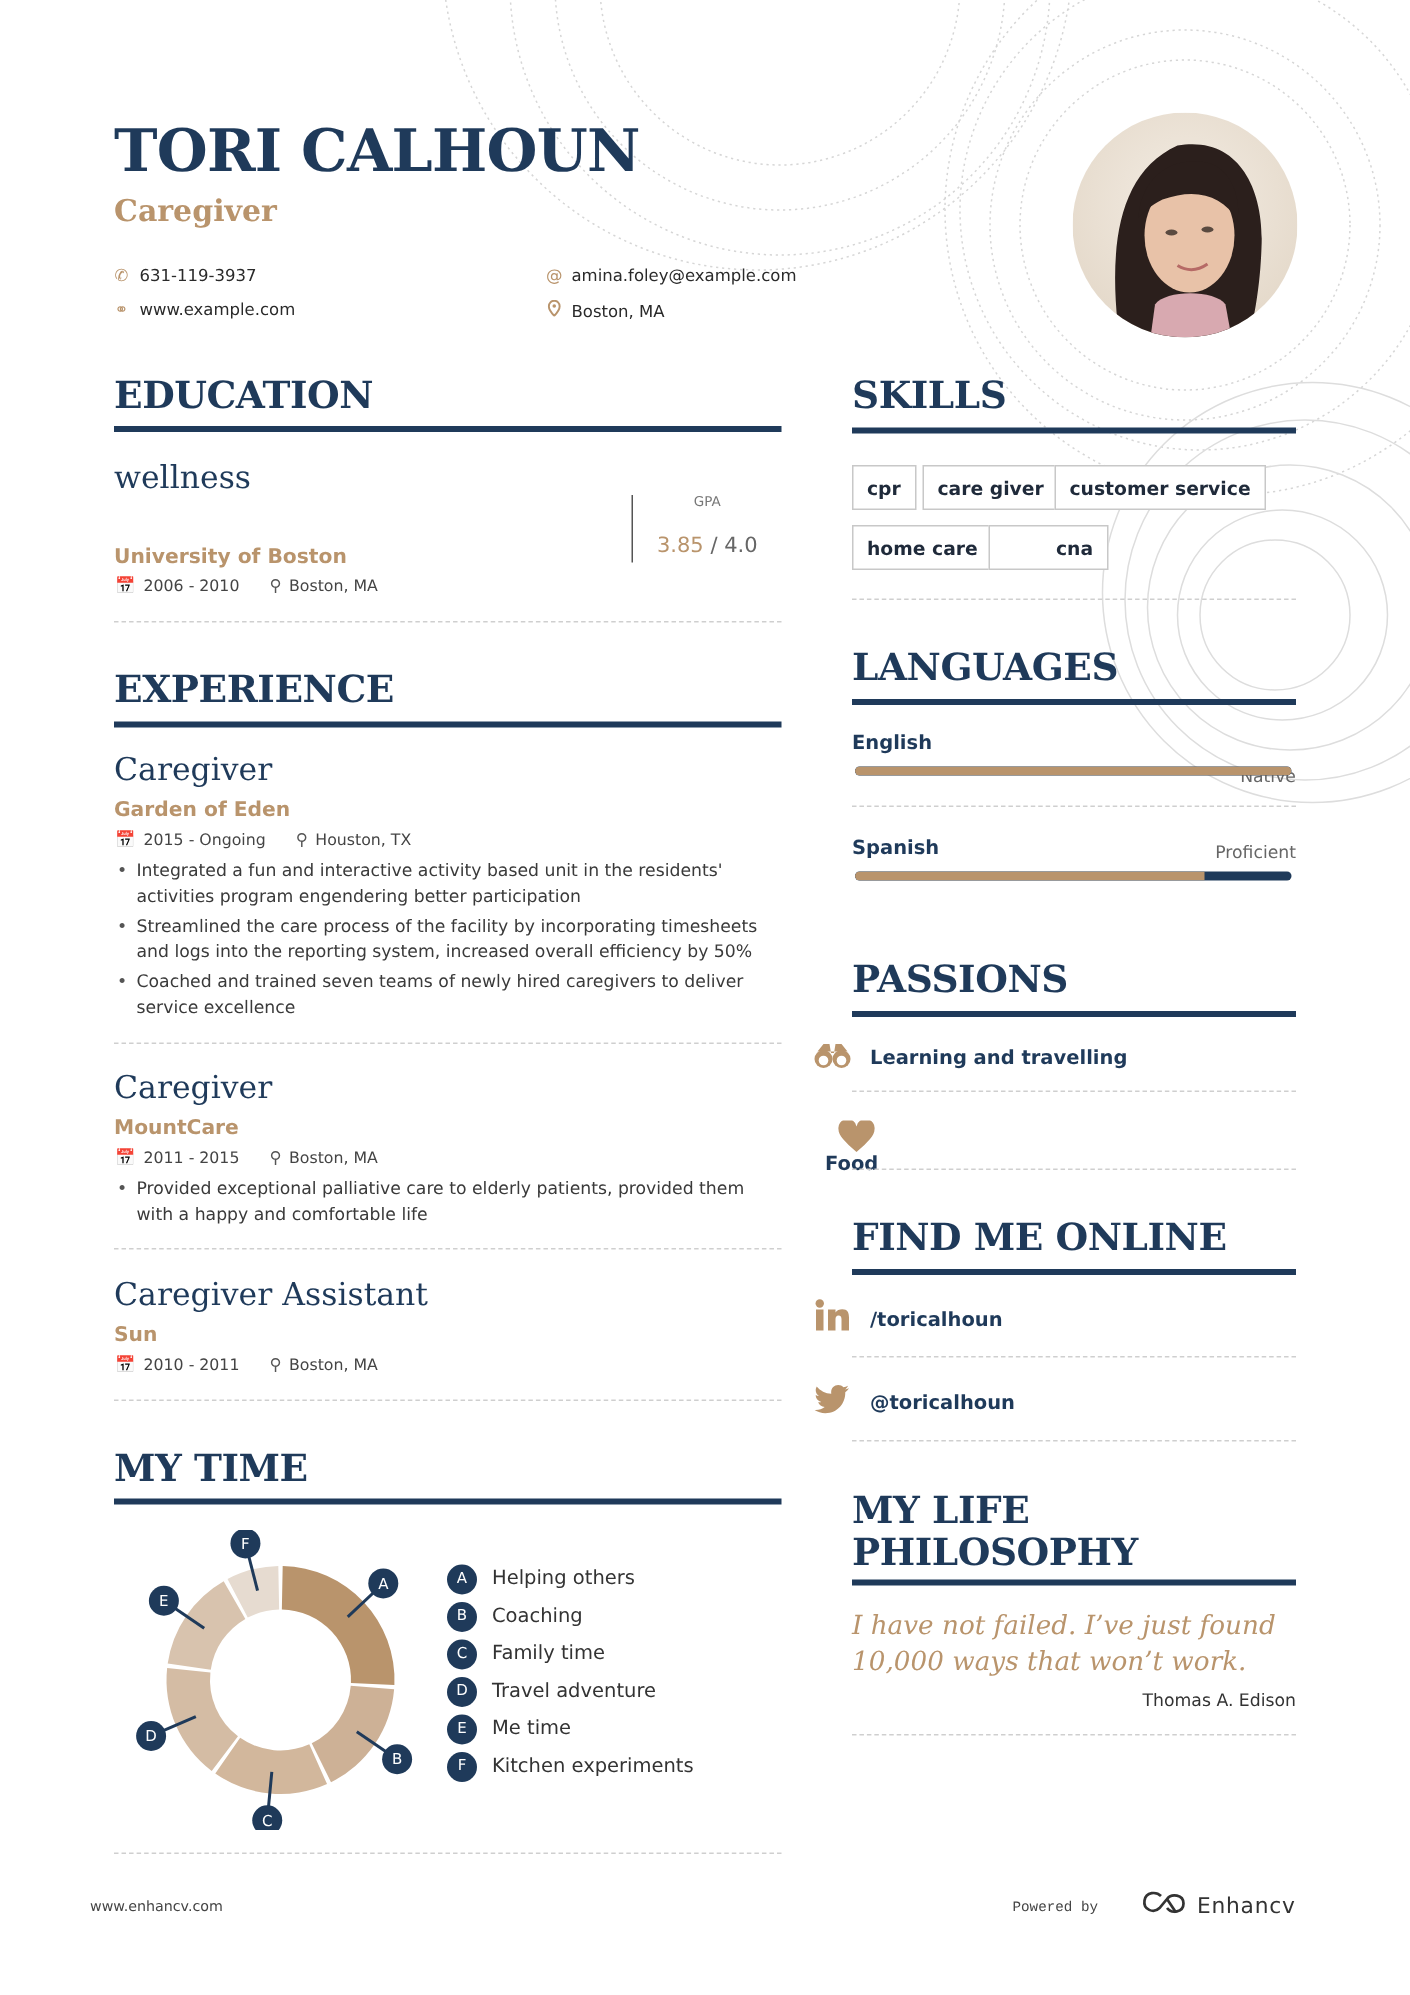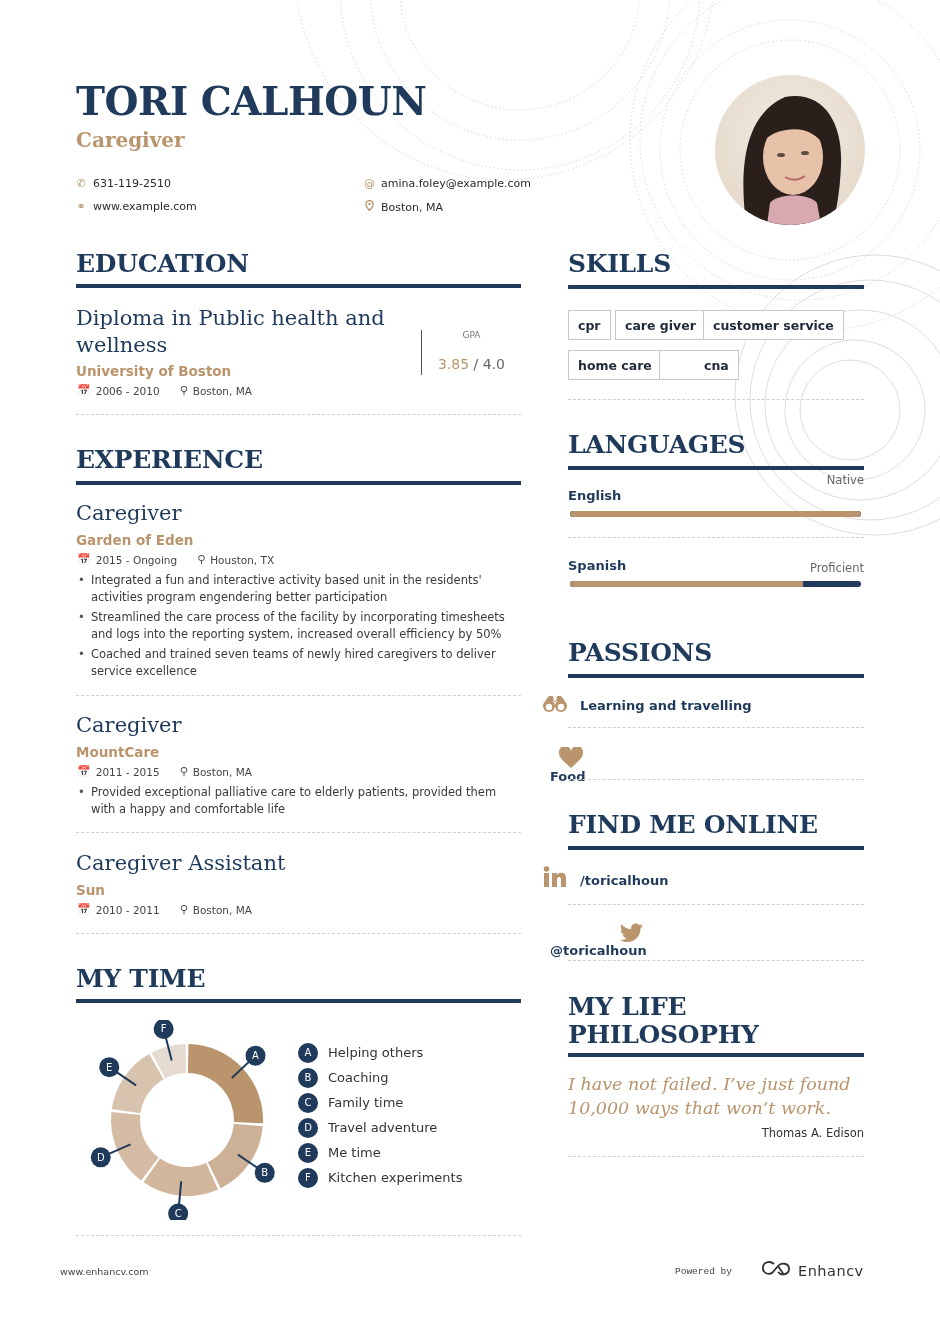--- a/index.html
+++ b/index.html
@@ -78,21 +78,21 @@
     <circle cx="870" cy="400" r="120"></circle>
     <circle cx="875" cy="395" r="140"></circle>
   </g>
 </svg>
 
 <div class="name">TORI CALHOUN</div>
 <div class="role">Caregiver</div>
 
 <div class="contact" style="left:76px; top:177px;">
   <span class="ic">✆</span>
-  <span>631-119-2510</span>
+  <span>631-119-3937</span>
 </div>
 <div class="contact" style="left:364px; top:177px;">
   <span class="ic">@</span>
   <span>amina.foley@example.com</span>
 </div>
 <div class="contact" style="left:76px; top:200px;">
   <span class="ic">⚭</span>
   <span>www.example.com</span>
 </div>
 <div class="contact" style="left:364px; top:200px;">
@@ -120,21 +120,20 @@
     <path d="M55 128 C62 118 95 118 102 128 L106 150 L52 150 Z" fill="#d8a9b0"></path>
     <ellipse cx="66" cy="80" rx="4" ry="2" fill="#5a4a40"></ellipse>
     <ellipse cx="90" cy="78" rx="4" ry="2" fill="#5a4a40"></ellipse>
     <path d="M70 102 Q80 108 90 101" stroke="#b66a66" stroke-width="2" fill="none"></path>
   </svg>
 </div>
 
 <div class="sec-title" style="left:76px; top:250px;">EDUCATION</div>
 <div class="sec-rule" style="left:76px; top:284px; width:445px;"></div>
 <div class="edu-degree">
-  <div>Diploma in Public health and</div>
   <div>wellness</div>
 </div>
 <div class="org" style="left:76px; top:363px;">University of Boston</div>
 <div class="meta" style="left:77px; top:384px;">
   <span class="cal">📅</span>
   <span>2006 - 2010</span>
   <span class="pin">⚲</span>
   <span>Boston, MA</span>
 </div>
 <div class="gpa-box">
@@ -247,21 +246,21 @@
 <div class="skill-tag" style="left:568px; top:310px;">cpr</div>
 <div class="skill-tag" style="left:615px; top:310px;">care giver</div>
 <div class="skill-tag" style="left:703px; top:310px;">customer service</div>
 <div class="skill-tag" style="left:568px; top:350px;">home care</div>
 <div class="skill-tag" style="left:659px; top:350px;padding-left:44px;">cna</div>
 <div class="dash" style="left:568px; top:399px; width:296px;"></div>
 
 <div class="sec-title" style="left:568px; top:431px;">LANGUAGES</div>
 <div class="sec-rule" style="left:568px; top:466px; width:296px;"></div>
 <div class="lang-name" style="left:568px; top:488px;">English</div>
-<div class="lang-level" style="top:473px;">Native</div>
+<div class="lang-level" style="top:510px;">Native</div>
 <div class="lang-bar" style="top:511px;">
     <div class="lang-fill" id="lang-fill-0" style="width: 100%; border-radius: 3px;"></div>
   </div>
 <div class="dash" style="left:568px; top:537px; width:296px;"></div>
 <div class="lang-name" style="left:568px; top:558px;">Spanish</div>
 <div class="lang-level" style="top:561px;">Proficient</div>
 <div class="lang-bar" style="top:581px;">
     <div class="lang-fill" id="lang-fill-1" style="width: 80%;"></div>
   </div>
 
@@ -296,21 +295,21 @@
   <span class="ic">
     <svg width="24" height="22" viewBox="0 0 24 22">
         <rect x="1" y="7" width="5" height="14" fill="#b9946c"></rect>
         <circle cx="3.5" cy="3" r="2.8" fill="#b9946c"></circle>
         <path d="M9 7 H14 V9 C15 7.5 16.5 6.8 18.5 6.8 C22 6.8 23 9 23 12.5 V21 H18 V13.5 C18 12 17.5 11 16 11 C14.5 11 14 12.2 14 13.5 V21 H9 Z" fill="#b9946c"></path>
       </svg>
   </span>
   <span class="txt">/toricalhoun</span>
 </div>
 <div class="dash" style="left:568px; top:904px; width:296px;"></div>
-<div class="row-item" style="top:923px;flex-direction:column;">
+<div class="row-item" style="top:923px;">
   <span class="ic">
     <svg width="24" height="20" viewBox="0 0 24 20">
         <path d="M23 2.5 C22 3 21.2 3.2 20.3 3.3 C21.3 2.7 22 1.8 22.3 0.8 C21.4 1.3 20.4 1.7 19.3 1.9 C18.4 1 17.2 0.4 15.8 0.4 C13.2 0.4 11.1 2.5 11.1 5.1 C11.1 5.5 11.1 5.8 11.2 6.2 C7.3 6 3.8 4.1 1.5 1.3 C1.1 2 0.8 2.8 0.8 3.7 C0.8 5.3 1.6 6.8 2.9 7.6 C2.1 7.6 1.4 7.4 0.8 7 C0.8 9.3 2.4 11.2 4.6 11.6 C4.2 11.7 3.8 11.8 3.3 11.8 C3 11.8 2.7 11.8 2.4 11.7 C3 13.6 4.8 15 6.8 15 C5.2 16.3 3.1 17 0.9 17 C0.5 17 0.2 17 0 17 C2.1 18.3 4.6 19.1 7.2 19.1 C15.8 19.1 20.5 12 20.5 5.8 L20.5 5.2 C21.5 4.5 22.3 3.6 23 2.5 Z" fill="#b9946c"></path>
       </svg>
   </span>
   <span class="txt">@toricalhoun</span>
 </div>
 <div class="dash" style="left:568px; top:960px; width:296px;"></div>
 
 <div class="sec-title" style="left:568px; top:993px;">

